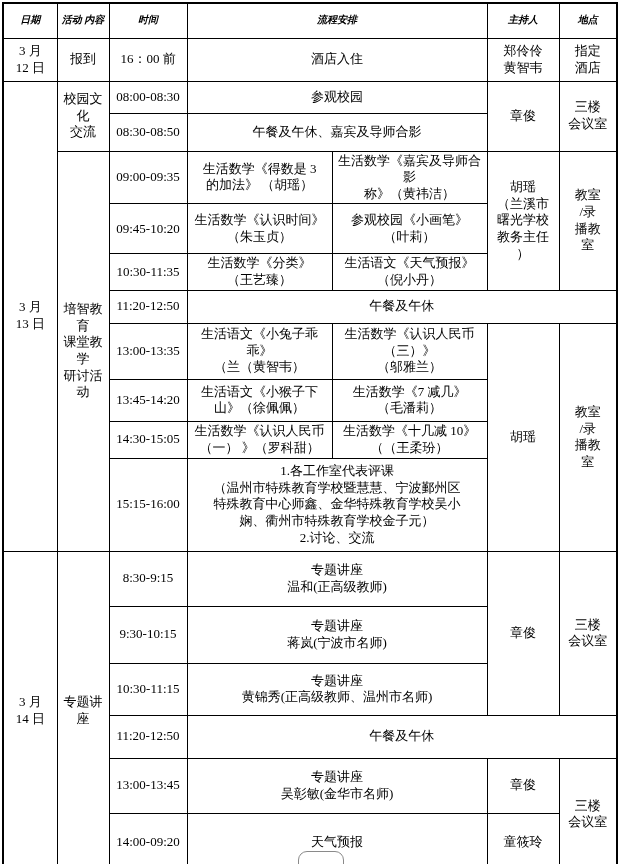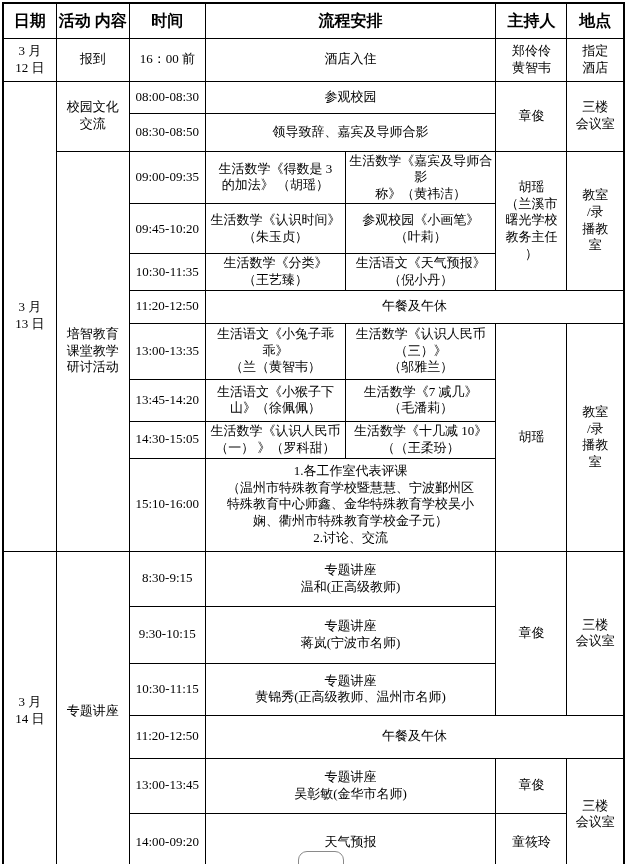--- a/index.html
+++ b/index.html
@@ -22,23 +22,24 @@
     border: 1px solid #000;
     text-align: center;
     vertical-align: middle;
     padding: 1px 2px;
     font-size: 13px;
     line-height: 1.28;
     white-space: pre-line;
     overflow: hidden;
   }
   .schedule th {
-    font-size: 16px;
+    font-size: 10px;
     font-weight: bold;
     white-space: nowrap;
+    font-style: italic;
   }
   .time-cell { letter-spacing: 0; margin-left: 24px; }
   .page-pill {
     position: absolute;
     left: 298px;
     top: 851px;
     width: 44px;
     height: 20px;
     background: #ffffff;
     border: 1px solid #8a8a8a;
@@ -87,21 +88,21 @@
         <td rowspan="2">校园文化
 交流</td>
         <td class="time-cell">08:00-08:30</td>
         <td colspan="2">参观校园</td>
         <td rowspan="2">章俊</td>
         <td rowspan="2">三楼
 会议室</td>
       </tr>
       <tr style="height:38px">
         <td class="time-cell">08:30-08:50</td>
-        <td colspan="2">领导致辞、嘉宾及导师合影</td>
+        <td colspan="2">午餐及午休、嘉宾及导师合影</td>
       </tr>
       <tr style="height:38px">
         <td rowspan="8">培智教育
 课堂教学
 研讨活动</td>
         <td class="time-cell">09:00-09:35</td>
         <td>生活数学《得数是 3
 的加法》 （胡瑶）</td>
         <td>生活数学《嘉宾及导师合影
 称》（黄祎洁）</td>
@@ -155,21 +156,21 @@
 （毛潘莉）</td>
       </tr>
       <tr style="height:37px">
         <td class="time-cell">14:30-15:05</td>
         <td>生活数学《认识人民币
 （一） 》（罗科甜）</td>
         <td>生活数学《十几减 10》
 （（王柔玢）</td>
       </tr>
       <tr style="height:93px">
-        <td class="time-cell">15:10-16:00</td>
+        <td class="time-cell">15:15-16:00</td>
         <td colspan="2">1.各工作室代表评课
 （温州市特殊教育学校暨慧慧、宁波鄞州区
 特殊教育中心师鑫、金华特殊教育学校吴小
 娴、衢州市特殊教育学校金子元）
 2.讨论、交流</td>
       </tr>
       <tr style="height:55px">
         <td rowspan="6">3 月
 14 日</td>
         <td rowspan="6">专题讲座</td>

